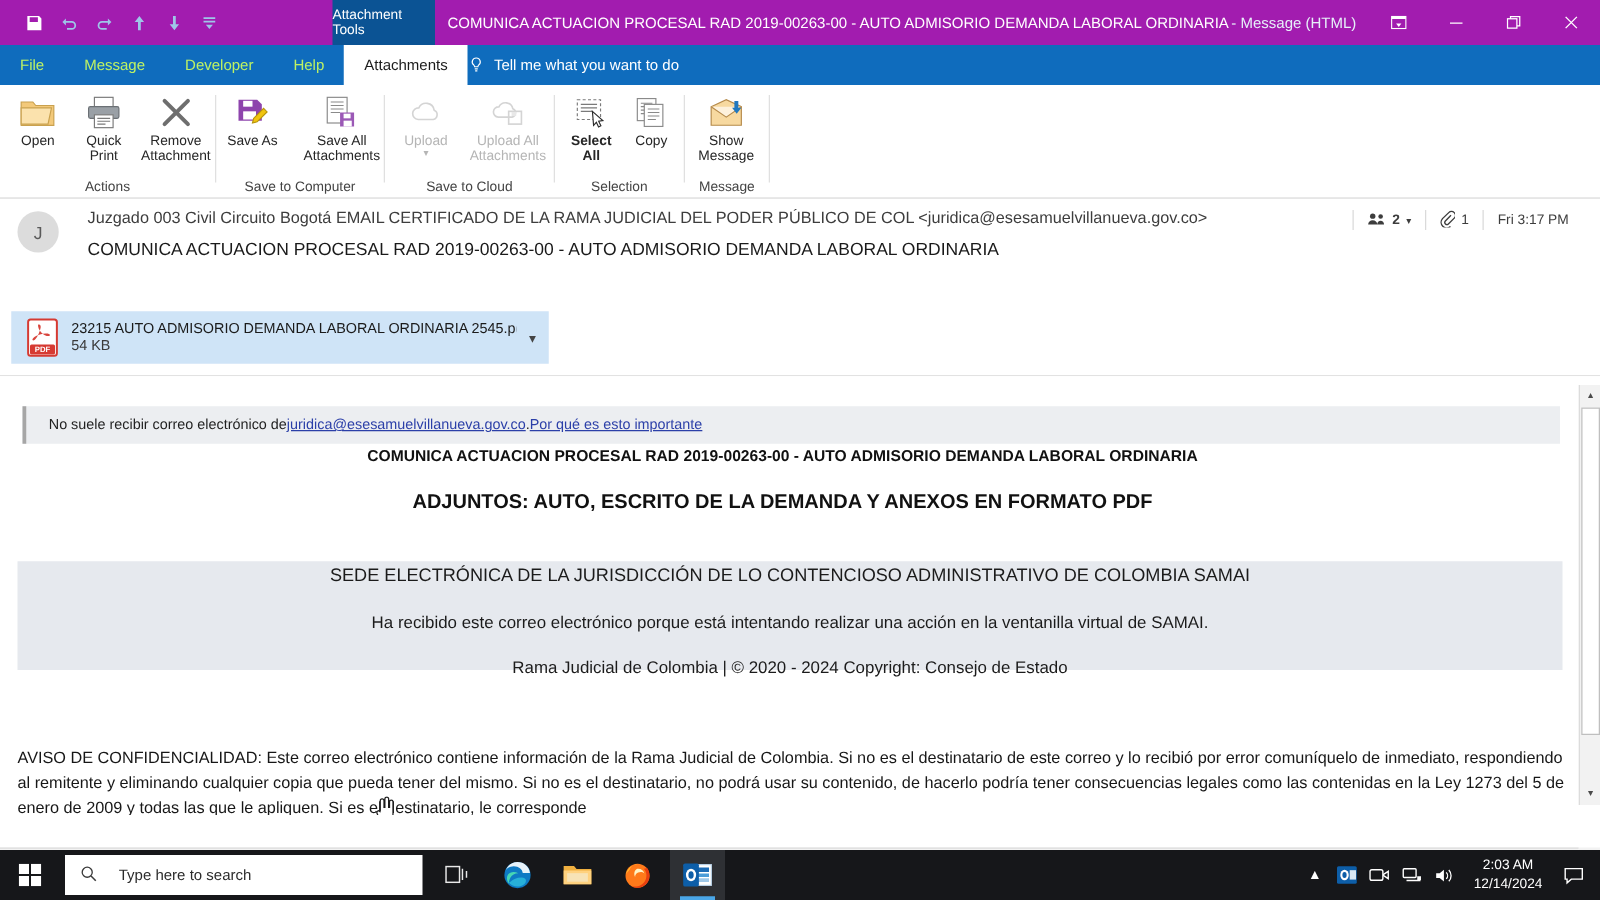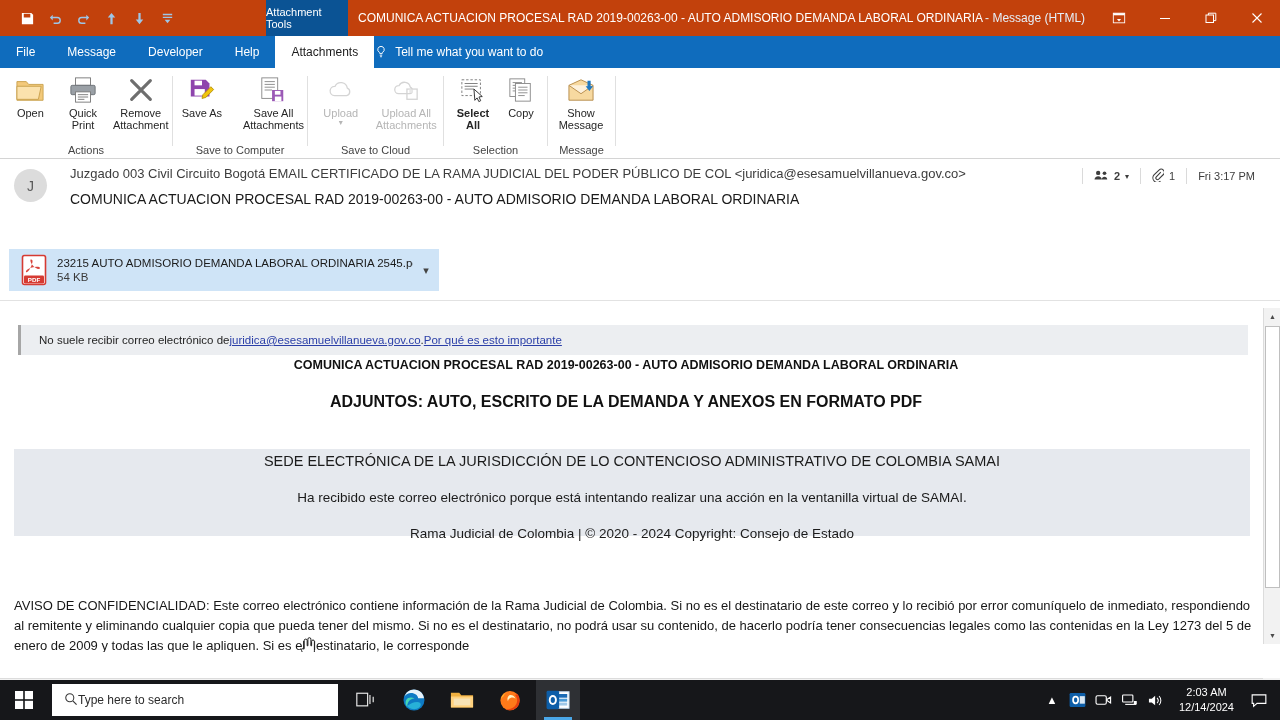--- a/index.html
+++ b/index.html
@@ -7,21 +7,21 @@
     width: 1280px; height: 720px;
     overflow: hidden;
     font-family: "Liberation Sans", sans-serif;
     background: #ffffff;
   }
   .app { position: relative; width: 1280px; height: 720px; }
 
   
   .titlebar {
     position: absolute; left: 0; top: 0; width: 1280px; height: 36px;
-    background: #c2410c;
+    background: #a21caf;
   }
   .qat { position: absolute; left: 0; top: 0; height: 36px; display: flex; align-items: center; gap: 2px; padding-left: 14px; }
   .qat-btn {
     width: 26px; height: 26px; display: flex; align-items: center; justify-content: center;
     color: #ffffff; font-size: 14px; line-height: 1;
   }
   .qat-btn.dim { color: #9ec6e8; }
   .qat-btn svg { display: block; }
 
   .att-tools-tab {
@@ -43,21 +43,21 @@
   }
   .win-btn.close-btn { width: 46px; }
 
   
   .tabbar {
     position: absolute; left: 0; top: 36px; width: 1280px; height: 32px;
     background: #0f6cbd; display: flex; align-items: stretch;
   }
   .tab {
     display: flex; align-items: center; padding: 0 16px;
-    color: #ffffff; font-size: 12px; white-space: nowrap;
+    color: #bef264; font-size: 12px; white-space: nowrap;
   }
   .tab.active { background: #ffffff; color: #1b1b1b; }
   .tellme { display: flex; align-items: center; gap: 7px; color: #ffffff; font-size: 12px; }
   .bulb { width: 14px; height: 14px; }
 
   
   .ribbon {
     position: absolute; left: 0; top: 68px; width: 1280px; height: 91px;
     background: #ffffff; border-bottom: 1px solid #d4d4d4;
   }
@@ -169,21 +169,21 @@
   .corner-box { position: absolute; right: 0; bottom: 26px; width: 17px; height: 16px; background: #f2f2f2; }
 
   
   .taskbar { position: absolute; left: 0; bottom: 0; width: 1280px; height: 40px; background: #16171a; }
   .start {
     position: absolute; left: 0; top: 0; width: 48px; height: 40px;
     display: flex; align-items: center; justify-content: center;
   }
   .tsearch {
     position: absolute; left: 52px; top: 4px; width: 286px; height: 32px;
-    background: #ffffff; display: flex; align-items: center; gap: 0; padding-left: 12px;
+    background: #ffffff; display: flex; align-items: center; gap: 17px; padding-left: 12px;
     font-size: 12px; color: #2b2b2b;
   }
   .tsk-icons { position: absolute; left: 344px; top: 0; height: 40px; display: flex; align-items: center; gap: 4px; }
   .tsk {
     width: 44px; height: 40px; display: flex; align-items: center; justify-content: center; position: relative;
   }
   .tsk.active { background: #2e3034; }
   .tsk.active::after { content: ""; position: absolute; bottom: 0; left: 8px; width: 28px; height: 3px; background: #4aa7e8; }
   .tray { position: absolute; right: 0; top: 0; height: 40px; display: flex; align-items: center; gap: 0; padding-right: 6px; }
   .tray-item { width: 26px; height: 40px; display: flex; align-items: center; justify-content: center; color: #ffffff; font-size: 11px; }

